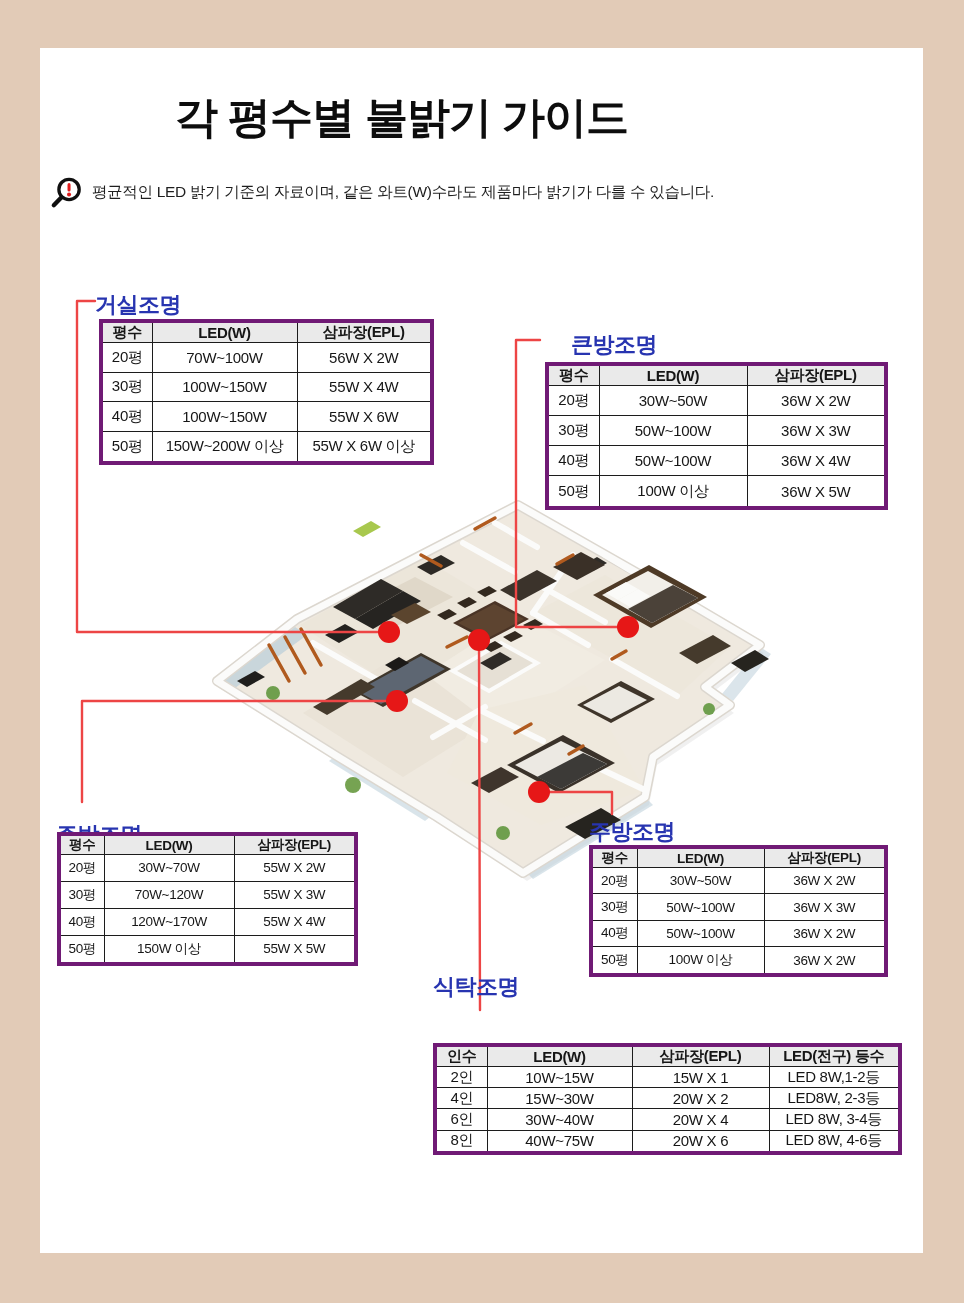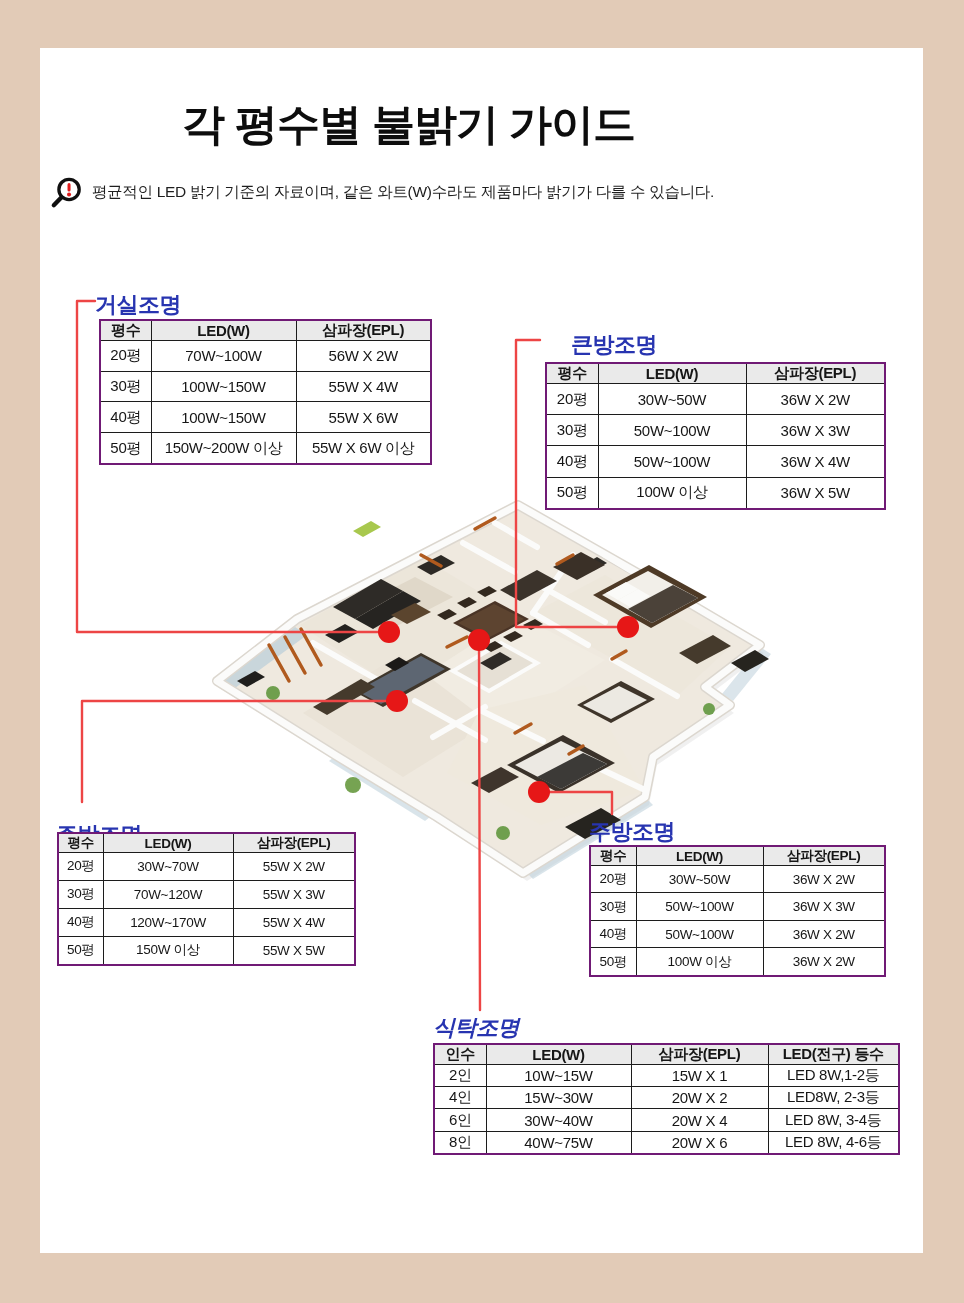--- a/index.html
+++ b/index.html
@@ -1,40 +1,40 @@
 <!DOCTYPE html>
 <html style="--frame-beige: #e2cbb7; --label-blue: #2734b0; --connector-red: #ed4545; --dot-red: #e61717; --table-header-bg: #eaeaea;"><head>
 <meta charset="utf-8">
 <style>
   html,body{margin:0;padding:0;}
   body{width:964px;height:1303px;font-family:"Liberation Sans","DejaVu Sans",sans-serif;}
   .page{position:relative;width:964px;height:1303px;background:var(--frame-beige,#e2cbb7);overflow:hidden;}
   .content{position:absolute;left:40px;top:48px;width:883px;height:1205px;background:#ffffff;}
   .title{position:absolute;left:0;top:92px;width:803px;text-align:center;font-size:43px;line-height:50px;
-         font-weight:800;color:#0d0d0d;letter-spacing:-1px;margin:7px;}
+         font-weight:800;color:#0d0d0d;letter-spacing:-1px;margin:0;}
   .note{position:absolute;left:0;top:176px;width:764px;display:flex;justify-content:center;align-items:center;gap:9px;}
   .note-icon{width:33px;height:33px;flex:0 0 auto;}
   .note-text{font-size:15.5px;color:#1e1e1e;letter-spacing:-0.3px;}
   .tbl-label{position:absolute;font-size:22px;font-weight:700;color:var(--label-blue,#2734b0);letter-spacing:-0.5px;}
   table.tbl{position:absolute;border-collapse:collapse;table-layout:fixed;background:#fff;}
   .tbl th,.tbl td{border:1px solid #1c1c1c;text-align:center;vertical-align:middle;padding:0;color:#161616;letter-spacing:-0.3px;}
   .tbl th{background:var(--table-header-bg,#eaeaea);font-weight:700;}
-  .tbl{border:2px solid #701a75;padding-left:6px;}
+  .tbl{border:4px solid #701a75;padding-left:6px;}
   .fs15 th,.fs15 td{font-size:15px;}
   .fs14 th,.fs14 td{font-size:13.5px;}
   #living-table  {left:99px;  top:319px; width:331px; height:146px;}
   #bigroom-table {left:545px; top:362px; width:339px; height:148px;}
   #kitchen-table {left:57px;  top:832px; width:297px; height:134px;}
   #smallroom-table{left:589px;top:845px; width:295px; height:132px;}
   #dining-table  {left:433px; top:1043px;width:465px; height:112px;}
   #living-label  {left:95px;  top:290px;}
   #bigroom-label {left:543px; top:330px;margin-left:28px;}
   #kitchen-label {left:56px;  top:804px;margin-top:16px;}
   #smallroom-label{left:589px;top:817px;}
-  #dining-label  {left:433px; top:1013px;font-style:italic;}
+  #dining-label  {left:433px; top:972px;}
   .overlay{position:absolute;left:0;top:0;pointer-events:none;}
   .floorplan{position:absolute;left:185px;top:495px;width:605px;height:440px;}
 </style>
 </head>
 <body>
 
 <div class="page">
   <div class="content"></div>
 
   <h1 class="title">각 평수별 불밝기 가이드</h1>

